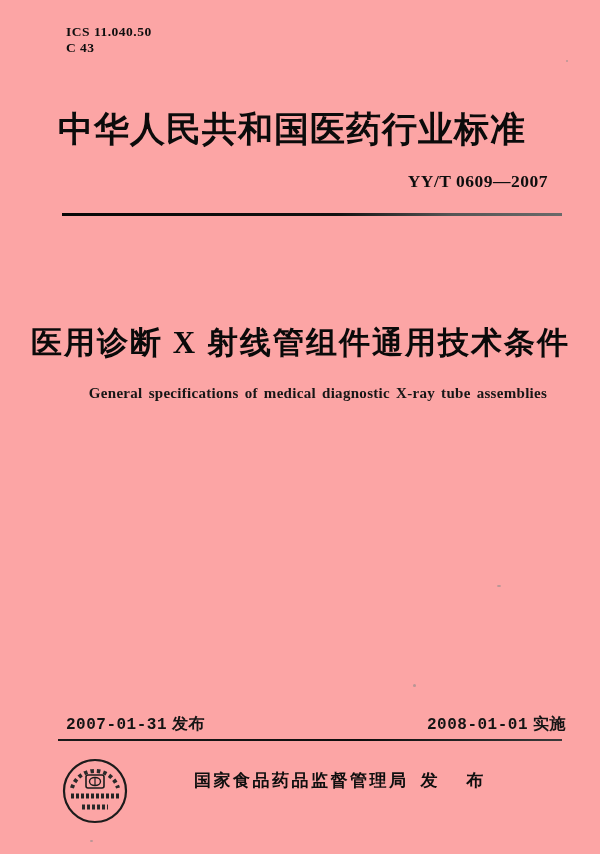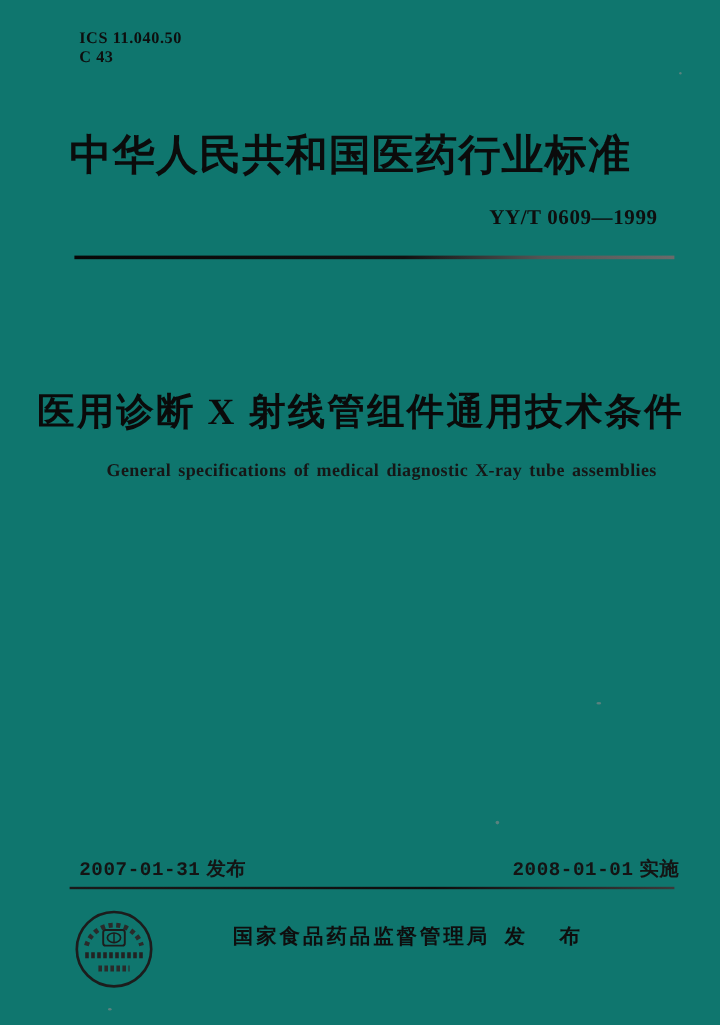--- a/index.html
+++ b/index.html
@@ -1,21 +1,21 @@
 <!DOCTYPE html>
 <html><head>
 <meta charset="utf-8">
 <style>
   html, body { margin: 0; padding: 0; background: #e8e8e6; }
   .page {
     position: relative;
     width: 600px;
     height: 854px;
     margin: 0 auto;
-    background: #0f766e;
+    background: #fca5a5;
     color: #0e0e0e;
     font-family: "Liberation Serif", "DejaVu Serif", serif;
     overflow: hidden;
   }
 
   
   .ics-block {
     position: absolute;
     left: 66px;
     top: 24px;
@@ -175,21 +175,21 @@
 <div class="page">
 
   <div class="ics-block">
     <div>ICS 11.040.50</div>
     <div>C 43</div>
   </div>
 
 
   <div class="header-title">中华人民共和国医药行业标准</div>
 
-  <div class="std-number">YY/T 0609—1999</div>
+  <div class="std-number">YY/T 0609—2007</div>
 
   <div class="rule-top"></div>
 
   <div class="title-zh">医用诊断 X 射线管组件通用技术条件</div>
   <div class="title-en">General specifications of medical diagnostic X-ray tube assemblies</div>
 
   <div class="dates-row">
     <div class="date-item">
       <span>2007-01-31</span><span class="date-label">发布</span>
     </div>

